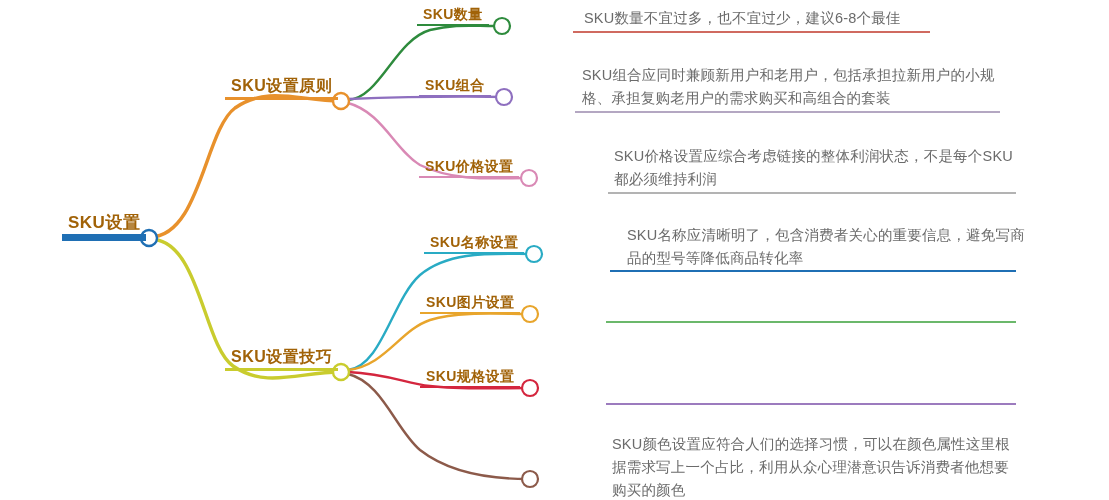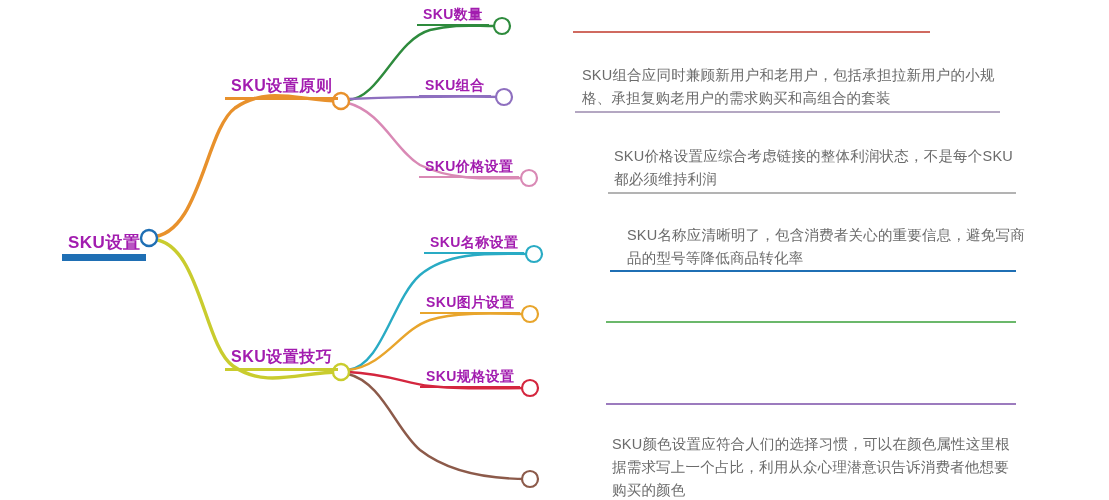--- a/index.html
+++ b/index.html
@@ -22,21 +22,21 @@
 
   
   .node {
     position: absolute;
     white-space: nowrap;
     line-height: 1;
   }
   .node .node-text {
     display: block;
     font-weight: bold;
-    color: #a21caf;
+    color: #a16207;
     padding: 0 6px 3px 6px;
   }
   .node .node-rule {
     display: block;
     height: 2px;
     width: 100%;
   }
 
   
   .node-root .node-text { font-size: 17px; letter-spacing: .5px; }
@@ -95,21 +95,21 @@
     <circle cx="530" cy="479" r="8" fill="#ffffff" stroke="#8C5A4A" stroke-width="2.2"></circle>
 
     <line x1="573" y1="32" x2="930" y2="32" stroke="#C0392B" stroke-width="1.6"></line>
     <line x1="575" y1="112" x2="1000" y2="112" stroke="#9B8AAE" stroke-width="1.6"></line>
     <line x1="608" y1="193" x2="1016" y2="193" stroke="#9a9a9a" stroke-width="1.6"></line>
     <line x1="610" y1="271" x2="1016" y2="271" stroke="#1F6FB4" stroke-width="1.8"></line>
     <line x1="606" y1="322" x2="1016" y2="322" stroke="#3AA03A" stroke-width="1.6"></line>
     <line x1="606" y1="404" x2="1016" y2="404" stroke="#7B4FA8" stroke-width="1.6"></line>
   </svg>
 
-  <div class="node node-root" style="left:62px; top:214px;margin-top:20px;">
+  <div class="node node-root" style="left:62px; top:214px;">
     <span class="node-text">SKU设置</span>
     <span class="node-rule"></span>
   </div>
 
   <div class="node node-l2" style="left:225px; top:78px;">
     <span class="node-text">SKU设置原则</span>
     <span class="node-rule" style="background:#E8912C;"></span>
   </div>
 
   <div class="node node-l2" style="left:225px; top:349px;">
@@ -145,20 +145,23 @@
   <div class="node node-l3" style="left:420px; top:369px;">
     <span class="node-text">SKU规格设置</span>
     <span class="node-rule" style="background:#D4263E;"></span>
   </div>
 
   <div class="node node-l3" style="left:420px; top:460px;margin-top:48px;">
     <span class="node-text">SKU颜色设置</span>
     <span class="node-rule" style="background:#8C5A4A;"></span>
   </div>
 
+  <div class="desc" style="left:582px; top:7px; width:350px;">
+    <span class="desc-text">SKU数量不宜过多，也不宜过少，建议6-8个最佳</span>
+  </div>
 
   <div class="desc" style="left:580px; top:64px; width:425px;">
     <span class="desc-text">SKU组合应同时兼顾新用户和老用户，包括承担拉新用户的小规格、承担复购老用户的需求购买和高组合的套装</span>
   </div>
 
   <div class="desc" style="left:612px; top:145px; width:405px;">
     <span class="desc-text">SKU价格设置应综合考虑链接的整体利润状态，不是每个SKU都必须维持利润</span>
   </div>
 
   <div class="desc" style="left:614px; top:224px; width:403px;margin-left:11px;">

